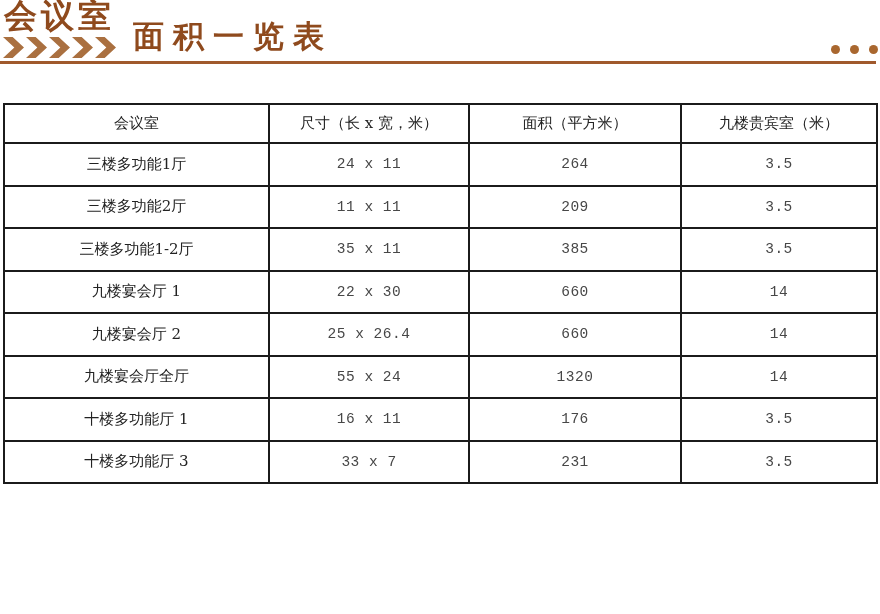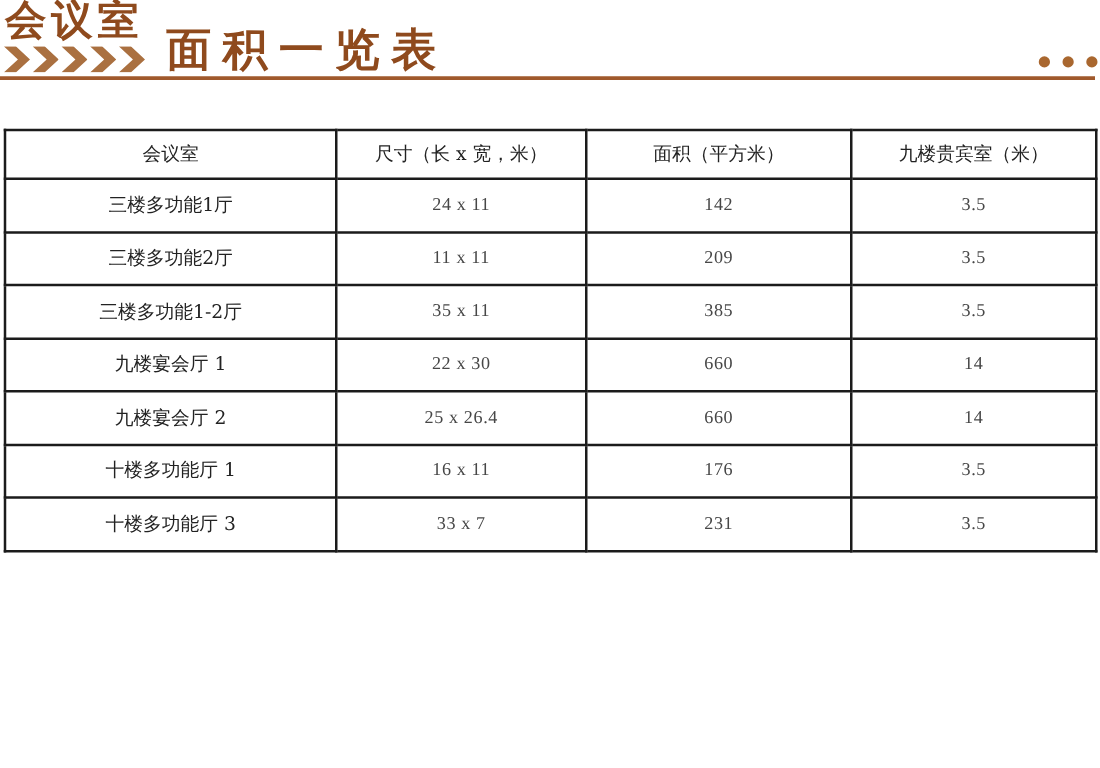--- a/index.html
+++ b/index.html
@@ -19,41 +19,41 @@
     white-space:nowrap;
   }
   .arrows { position:absolute; left:3px; top:37px; display:flex; gap:2px; }
   .arrow {
     width:21px; height:21px; background:var(--arrow);
     clip-path:polygon(0 0, 46% 0, 100% 50%, 46% 100%, 0 100%, 54% 50%);
   }
   .main-title {
     position:absolute; left:133px; top:16px;
     font-family:Liberation Mono, monospace; font-weight:bold;
-    font-size:36px; letter-spacing:9px; color:var(--brand);
+    font-size:31px; letter-spacing:9px; color:var(--brand);
     white-space:nowrap;
   }
   .rule { position:absolute; left:0; top:61px; width:876px; height:3px; background:var(--rule); }
   .dots { position:absolute; right:2px; top:45px; display:flex; gap:10px; }
   .dot  { width:9px; height:9px; border-radius:50%; background:var(--dot); }
 
   
   .table-wrap { position:absolute; left:3px; top:103px; width:873px; }
   table { border-collapse:collapse; width:873px; table-layout:fixed; }
   th, td { border:2px solid #1b1b1b; text-align:center; vertical-align:middle; padding:0; }
   th {
     height:37px; font-weight:normal; font-size:15px; color:#222222;
     font-family:"DejaVu Serif", serif;
   }
   td { height:40.5px; }
   td.room {
     font-family:"DejaVu Serif", serif; font-size:15px; color:#222222;
   }
   td.num {
-    font-family:Liberation Serif, serif; font-size:14.5px; color:#474747;
+    font-family:Liberation Mono, monospace; font-size:14.5px; color:#474747;
     letter-spacing:0.5px;
   }
 </style>
 </head>
 <body style="--brand: #8F4A1D; --arrow: #AA7040; --rule: #A0592C; --dot: #A9672F;">
 
 <div class="header">
   <div class="brand">会议室</div>
   <div class="arrows">
       <div class="arrow"></div>
@@ -84,21 +84,21 @@
         <th>会议室</th>
         <th>尺寸（长 x 宽，米）</th>
         <th>面积（平方米）</th>
         <th>九楼贵宾室（米）</th>
       </tr>
     </thead>
     <tbody>
         <tr>
           <td class="room">三楼多功能1厅</td>
           <td class="num">24 x 11</td>
-          <td class="num">142</td>
+          <td class="num">264</td>
           <td class="num">3.5</td>
         </tr>
         <tr>
           <td class="room">三楼多功能2厅</td>
           <td class="num">11 x 11</td>
           <td class="num">209</td>
           <td class="num">3.5</td>
         </tr>
         <tr>
           <td class="room">三楼多功能1-2厅</td>
@@ -112,20 +112,26 @@
           <td class="num">660</td>
           <td class="num">14</td>
         </tr>
         <tr>
           <td class="room">九楼宴会厅 2</td>
           <td class="num">25 x 26.4</td>
           <td class="num">660</td>
           <td class="num">14</td>
         </tr>
         <tr>
+          <td class="room">九楼宴会厅全厅</td>
+          <td class="num">55 x 24</td>
+          <td class="num">1320</td>
+          <td class="num">14</td>
+        </tr>
+        <tr>
           <td class="room">十楼多功能厅 1</td>
           <td class="num">16 x 11</td>
           <td class="num">176</td>
           <td class="num">3.5</td>
         </tr>
         <tr>
           <td class="room">十楼多功能厅 3</td>
           <td class="num">33 x 7</td>
           <td class="num">231</td>
           <td class="num">3.5</td>

